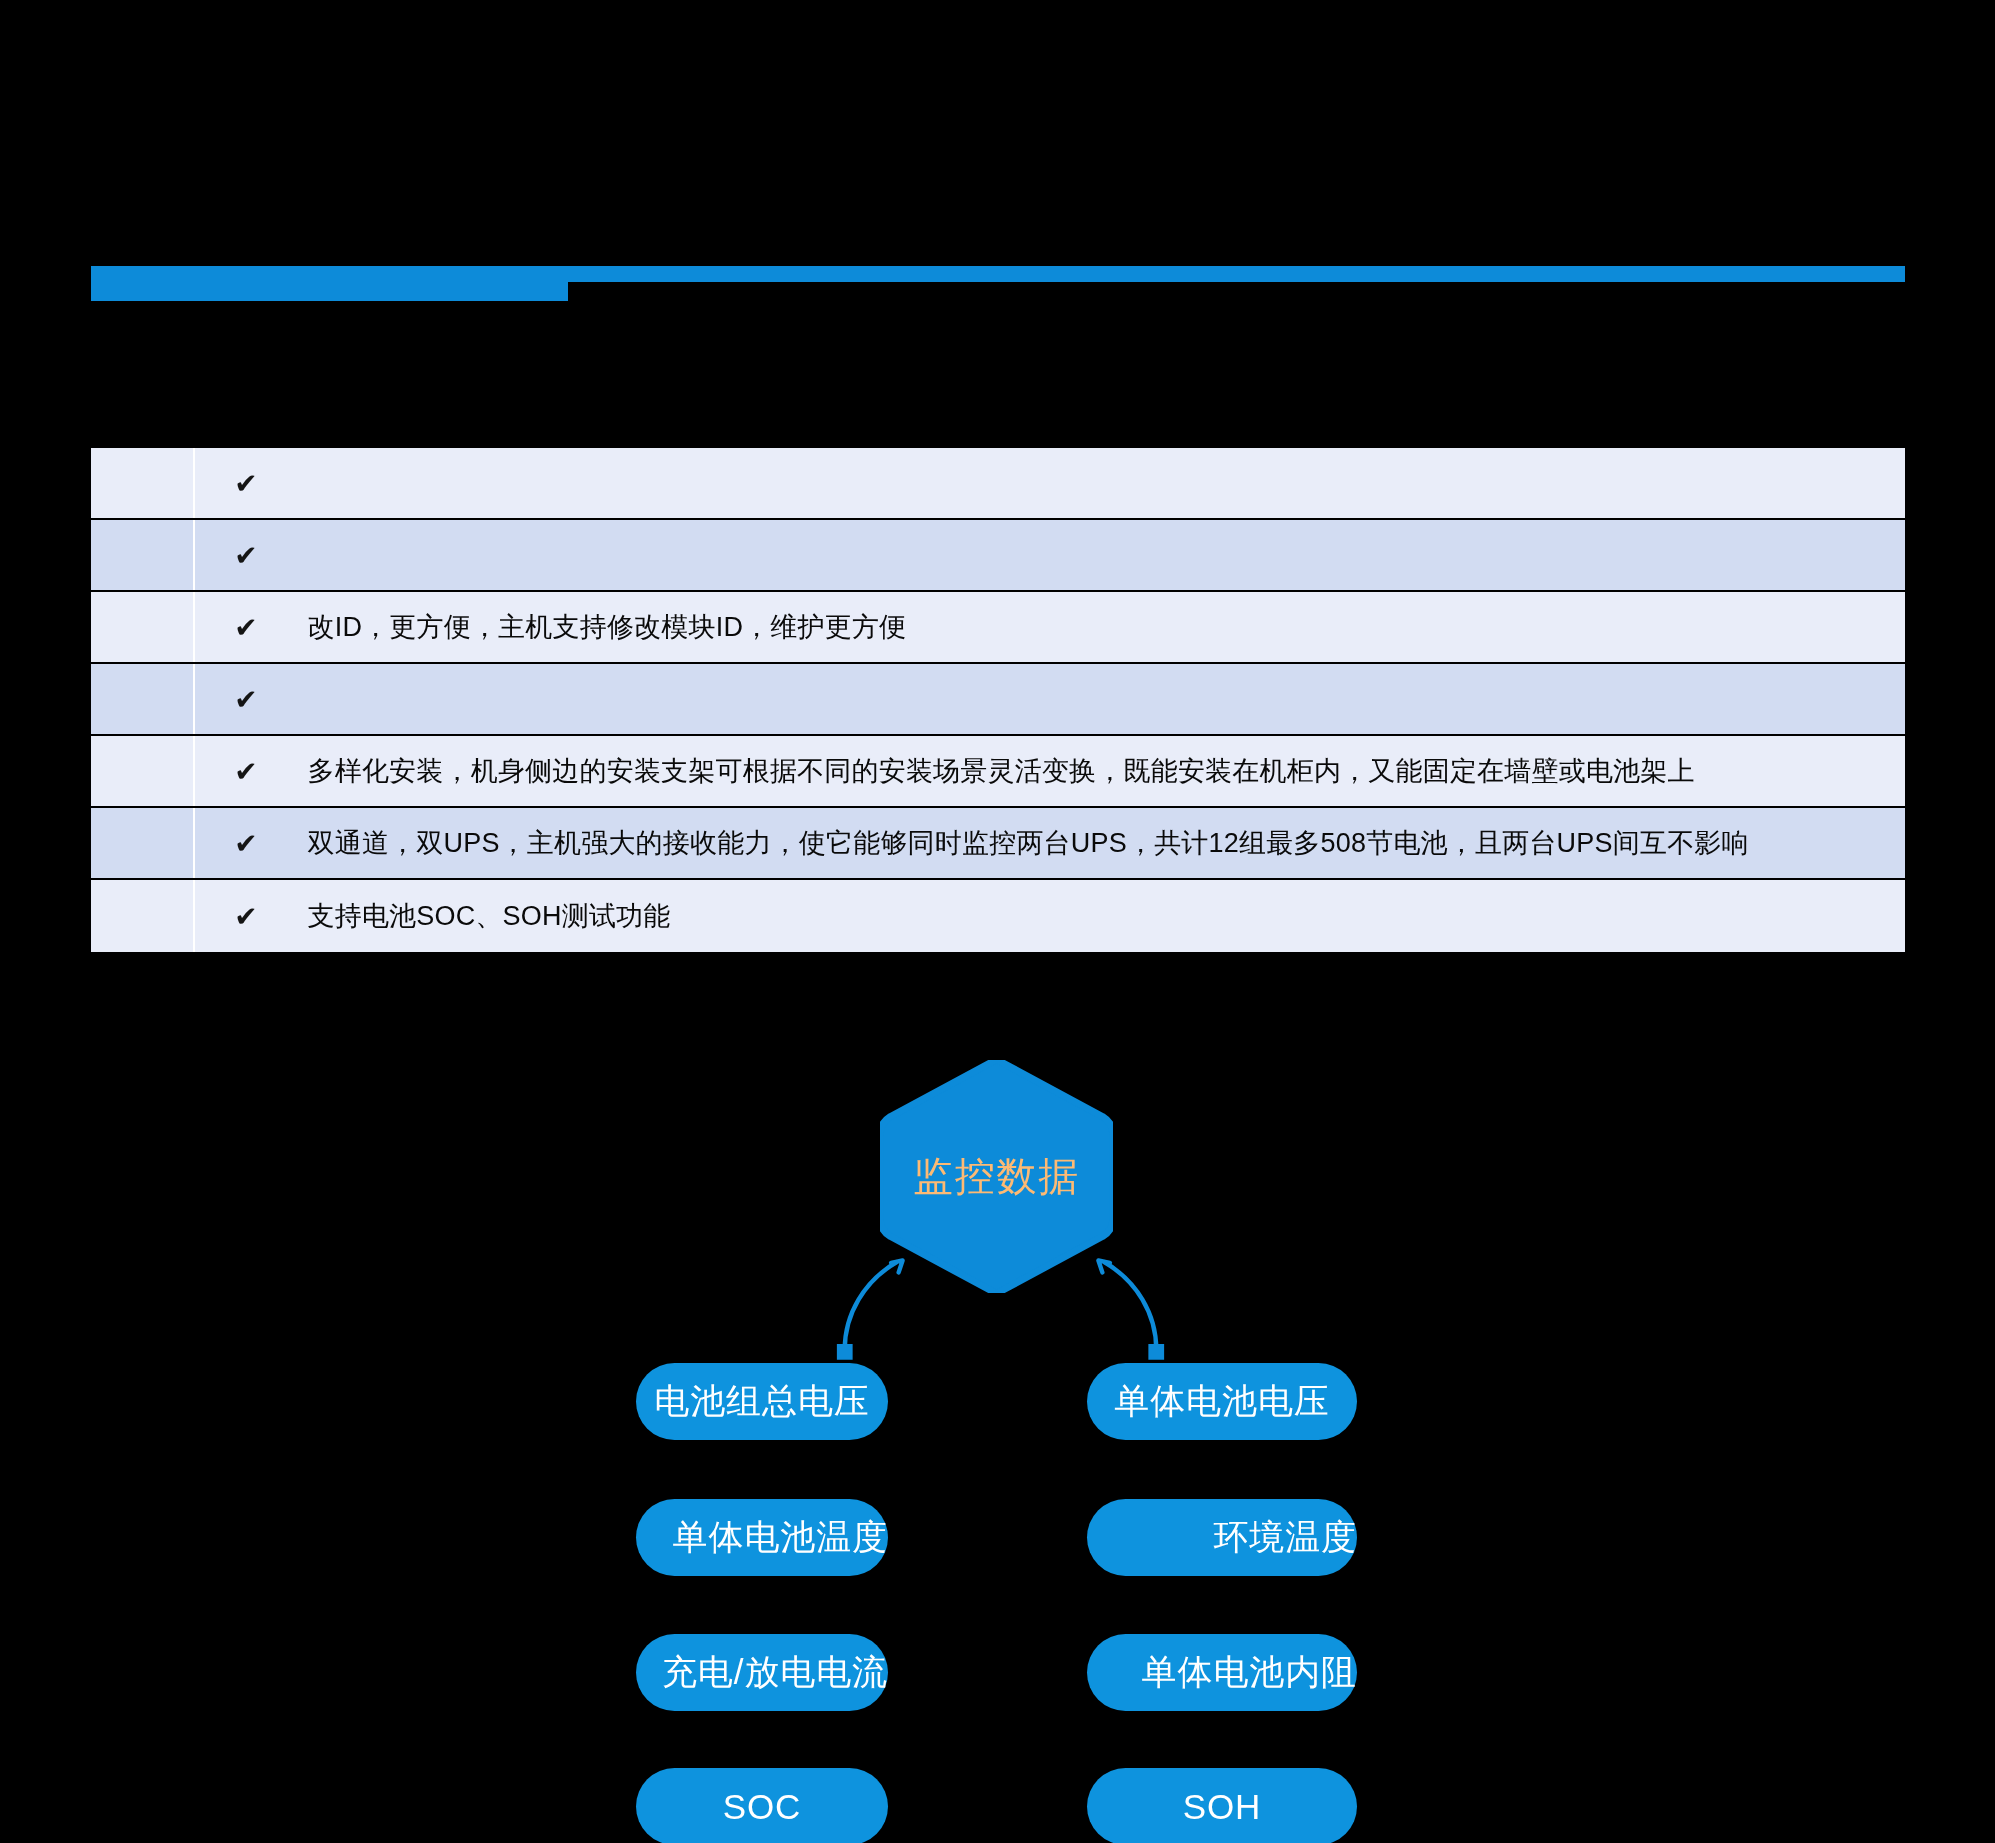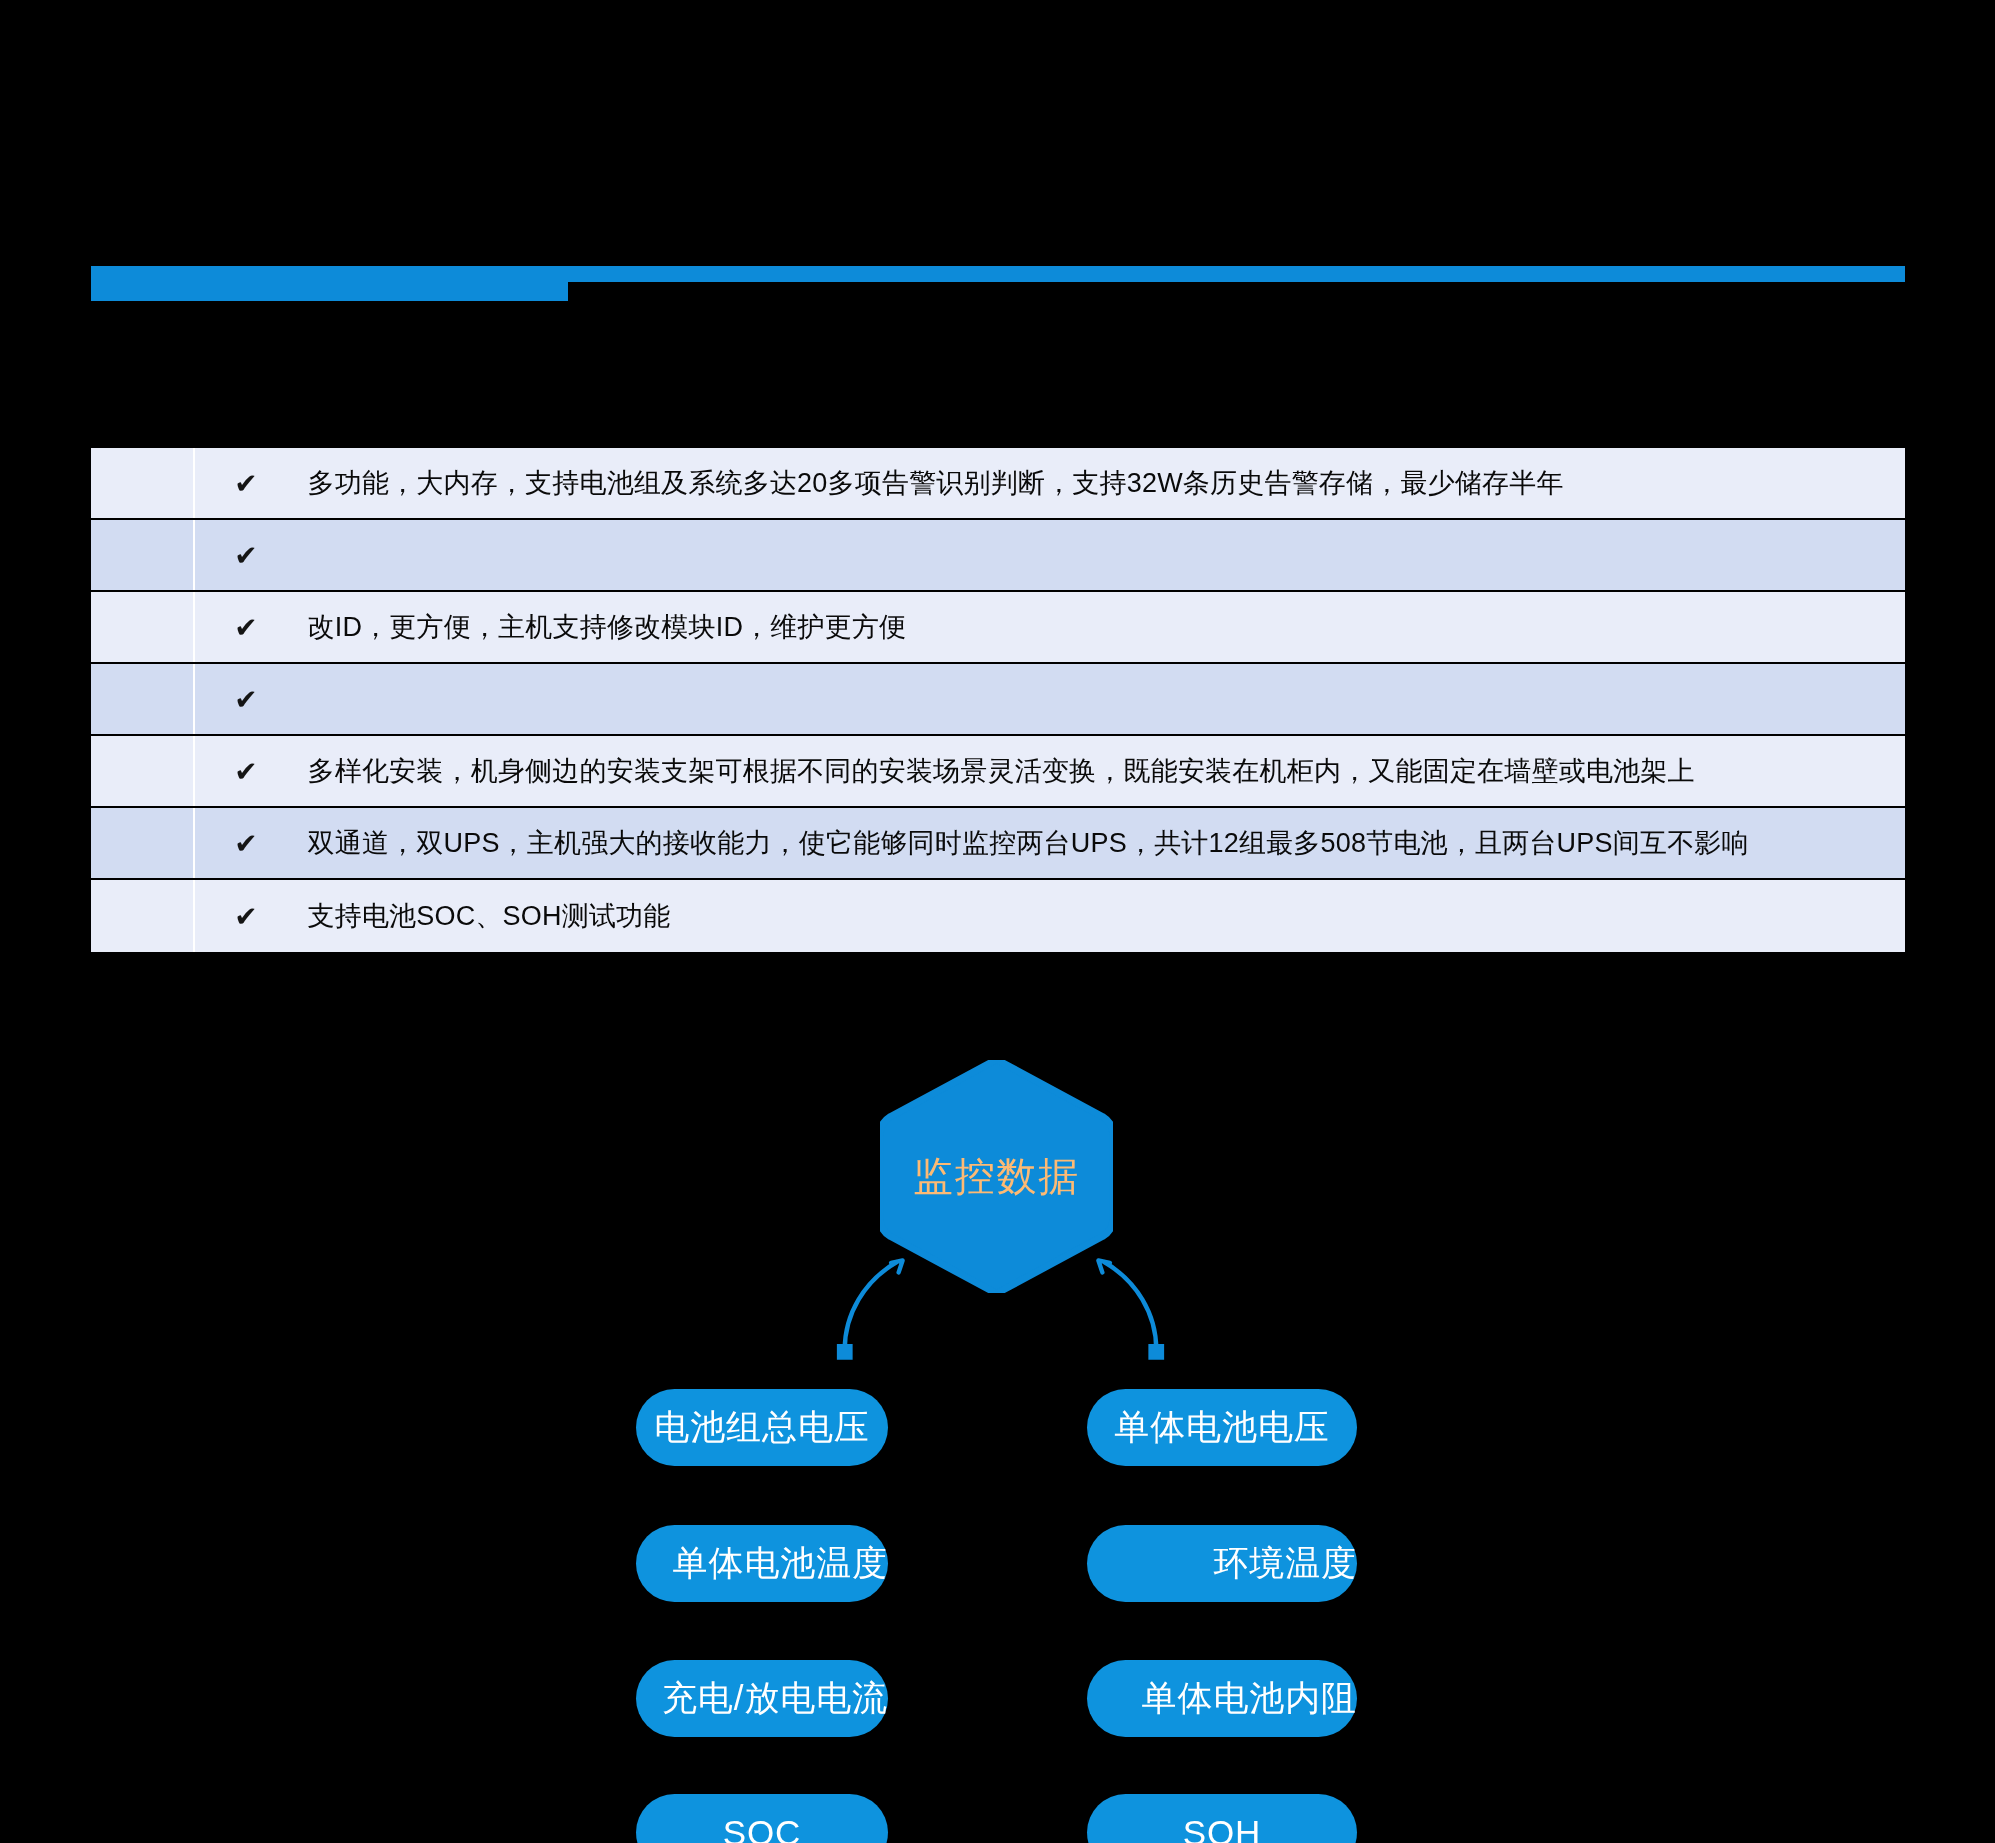--- a/index.html
+++ b/index.html
@@ -128,21 +128,20 @@
     position: absolute;
     height: 77px;
     border-radius: 40px;
     background: #0e93de;
     display: flex;
     align-items: center;
     justify-content: center;
     color: #ffffff;
     font-size: 35px;
     letter-spacing: 0.9px;
-    margin-top: 26px;
   }
   .pill.col-left  { left: 636px;  width: 252px; }
   .pill.col-right { left: 1087px; width: 270px; }
 
   .pill.r0 { top: 1363px; }
   .pill.r1 { top: 1499px; justify-content: flex-end; }
   .pill.r2 { top: 1634px; justify-content: flex-end; }
   .pill.r3 { top: 1768px; }
 </style>
 </head>
@@ -151,21 +150,20 @@
 <div class="header-rule">
   <div class="bar-thin"></div>
   <div class="bar-thick"></div>
 </div>
 
 <div class="feature-table">
 
   <div class="row odd">
     <div class="cell-spacer"></div>
     <div class="cell-check">✔</div>
-    <div class="cell-text">多功能，大内存，支持电池组及系统多达20多项告警识别判断，支持32W条历史告警存储，最少储存半年</div>
   </div>
 
   <div class="row even">
     <div class="cell-spacer"></div>
     <div class="cell-check">✔</div>
   </div>
 
   <div class="row odd">
     <div class="cell-spacer"></div>
     <div class="cell-check">✔</div>

